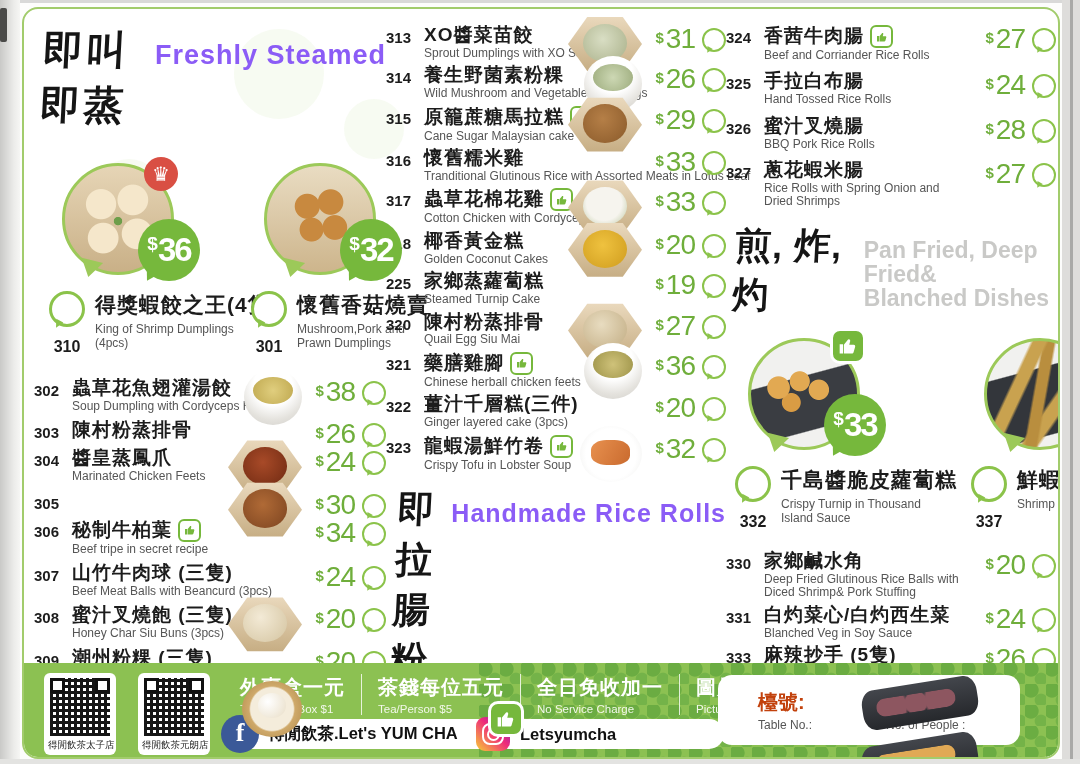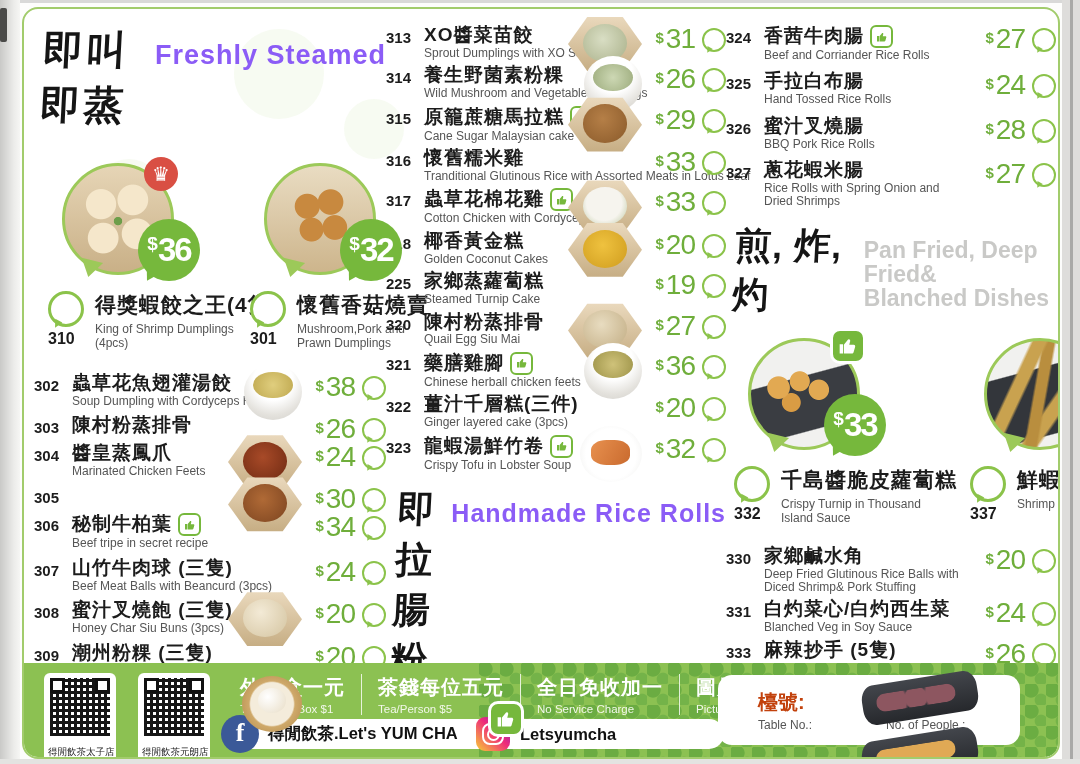--- a/index.html
+++ b/index.html
@@ -41,21 +41,21 @@
        border:6px solid transparent;border-top:10px solid #76b83c;transform:rotate(30deg)}
   .feat-price .cur{font-size:19px;font-weight:700;margin-top:-12px}
   .feat-price .amt{font-size:33px;font-weight:700;letter-spacing:-2px}
   .badge{position:absolute;z-index:4}
   .crown{top:-6px;right:-4px;width:34px;height:34px;border-radius:50%;background:#d94f43;
          color:#fff;font-size:20px;line-height:34px;text-align:center}
   .thumbbadge{top:-10px;right:-6px;width:36px;height:36px;border-radius:10px;background:#76b83c;
          border:3px solid #fff;box-sizing:border-box;display:flex;align-items:center;justify-content:center}
   .thumbbadge svg{width:20px;height:20px;fill:#fff}
   .feat-info{display:flex;gap:9px;margin-top:16px}
-  .feat-left{display:flex;flex-direction:column;align-items:flex-start;gap:3px;width:38px;flex:0 0 auto}
+  .feat-left{display:flex;flex-direction:column;align-items:center;gap:11px;width:38px;flex:0 0 auto}
   .feat-left .num{font-size:16px;font-weight:700}
   .feat-txt .zh{font-size:21px;font-weight:700;letter-spacing:1px;white-space:nowrap}
   .feat-txt .en{font-size:12px;color:#555;line-height:1.2;margin-top:3px;max-width:150px}
   
   .order-bubble{display:inline-block;border:3px solid #8bc34a;border-radius:50%;background:#fff;position:relative}
   .order-bubble::after{content:"";position:absolute;left:1px;bottom:-8px;width:0;height:0;
       border:4px solid transparent;border-top:8px solid #8bc34a;transform:rotate(28deg)}
   .order-bubble.big{width:30px;height:30px}
   .order-bubble.small{width:20px;height:20px;border-width:2.5px;margin-left:5px;margin-top:3px}
   .order-bubble.small::after{border-width:3px;border-top-width:6px;bottom:-6px}
@@ -155,21 +155,21 @@
       background-size:21px 21px;opacity:.8}
   .qr-list{position:absolute;left:20px;top:10px;display:flex;gap:22px}
   .qr-card{width:72px;background:#fff;border-radius:6px;padding:5px 4px 3px;box-sizing:border-box}
   .qr-pattern{width:60px;height:58px;margin:0 auto;position:relative;
       background:repeating-linear-gradient(0deg,#161616 0 3px,transparent 3px 6px),
                  repeating-linear-gradient(90deg,#161616 0 3px,#fff 3px 6px)}
   .qr-pattern::before,.qr-pattern::after{content:"";position:absolute;width:15px;height:15px;
       border:3.5px solid #111;background:#fff;box-sizing:border-box}
   .qr-pattern::before{left:0;top:0}
   .qr-pattern::after{right:0;top:0}
-  .qr-label{font-size:9.5px;color:#222;text-align:center;margin-top:10px;white-space:nowrap}
+  .qr-label{font-size:9.5px;color:#222;text-align:center;margin-top:3px;white-space:nowrap}
   .notes{position:absolute;left:200px;top:11px;display:flex}
   .note{padding:0 16px}
   .note + .note{border-left:1.5px solid rgba(255,255,255,.8)}
   .note-zh{font-size:20px;font-weight:700;color:#fff;letter-spacing:1px;white-space:nowrap}
   .note-en{font-size:11.5px;color:#f2f8ea;margin-top:2px;white-space:nowrap}
   .pill{position:absolute;height:30px;background:#fff;border-radius:16px;display:flex;align-items:center}
   .fb-pill{left:200px;top:56px;width:236px;padding-left:44px}
   .ig-pill{left:452px;top:56px;width:204px;padding-left:44px}
   .pill .label{font-size:16.5px;font-weight:700;color:#111;white-space:nowrap}
   .fb-icon{position:absolute;left:-3px;top:-4px;width:38px;height:38px;border-radius:50%;background:#3b5998;

